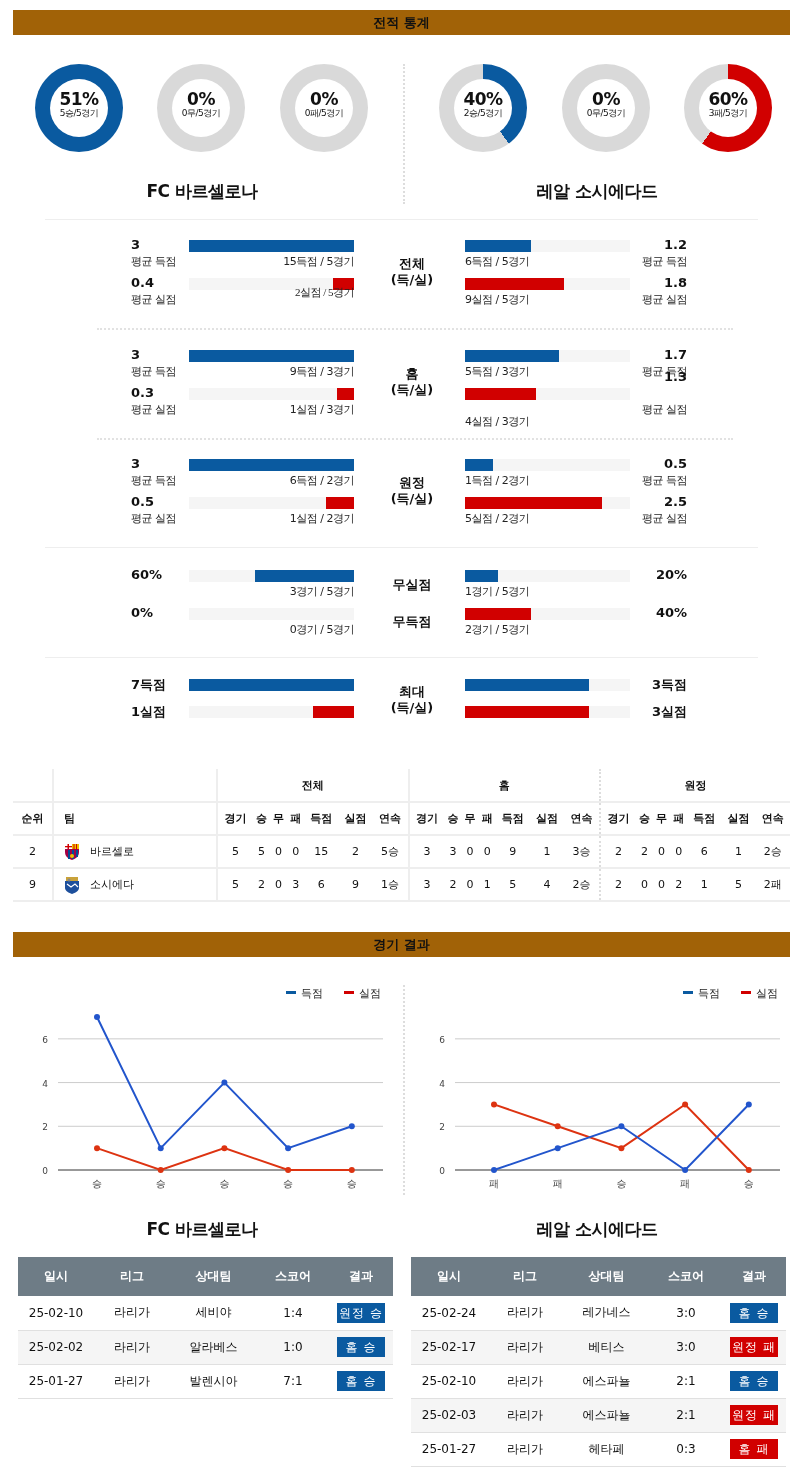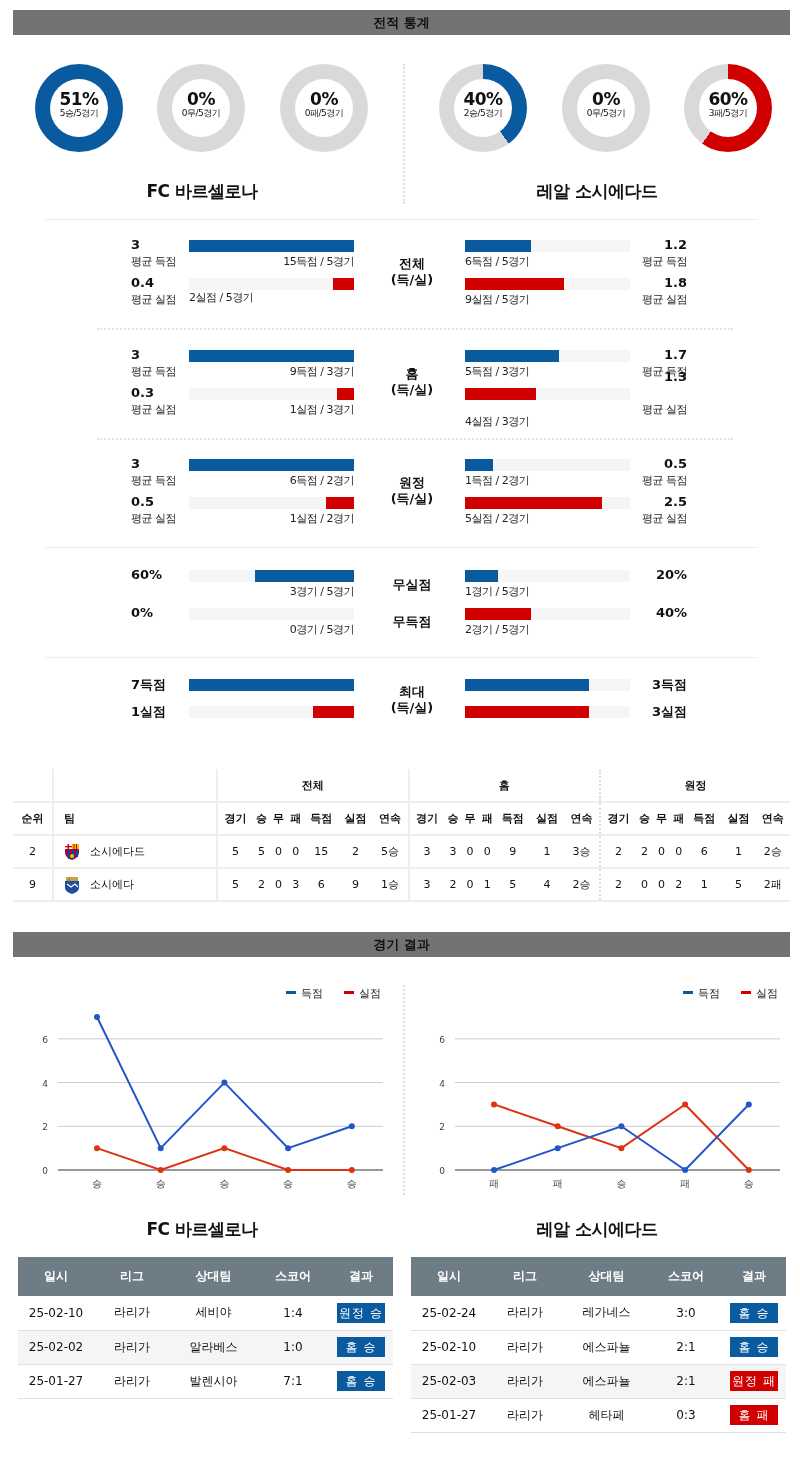--- a/index.html
+++ b/index.html
@@ -1,17 +1,17 @@
 <!DOCTYPE html>
 <html><head>
 <meta charset="utf-8">
 <style>
   * { box-sizing: border-box; margin: 0; padding: 0; }
   body { width: 800px; height: 1482px; background: #fff; font-family: "DejaVu Sans", "Liberation Sans", sans-serif; color: #111; position: relative; overflow: hidden; }
-  .section-title { position: absolute; left: 13px; width: 777px; height: 25px; background: #737373; text-align: center; font-size: 13px; font-weight: bold; line-height: 25px; color: #111; }
+  .section-title { position: absolute; left: 13px; width: 777px; height: 25px; background: #a16207; text-align: center; font-size: 13px; font-weight: bold; line-height: 25px; color: #111; }
   .donut { position: absolute; width: 88px; height: 88px; border-radius: 50%; }
   .donut .hole { position: absolute; left: 15px; top: 15px; width: 58px; height: 58px; border-radius: 50%; background: #fff; text-align: center; }
   .donut .pct { display: block; font-size: 17px; font-weight: bold; margin-top: 11px; line-height: 18px; letter-spacing: -0.5px; }
   .donut .sub { display: block; font-size: 9px; line-height: 11px; letter-spacing: -0.5px; }
   .team-name { position: absolute; font-size: 17px; font-weight: bold; text-align: center; width: 300px; letter-spacing: -0.5px; }
   .vdots { position: absolute; left: 403px; top: 64px; height: 140px; border-left: 2px dotted #ddd; }
   .hline { position: absolute; border-top: 1px solid #eee; }
   .hdots { position: absolute; border-top: 2px dotted #e2e2e2; }
   .stat-val { position: absolute; font-size: 13px; font-weight: bold; line-height: 14px; }
   .stat-lab { position: absolute; font-size: 11px; color: #222; line-height: 12px; letter-spacing: -0.5px; }
@@ -91,21 +91,21 @@
     <div class="stat-lab" style="left: 131px; top: 256px;">평균 득점</div>
     <div class="bar-track" style="left: 189px; top: 240px;">
       <div class="bar-fill blue" style="right: 0px; width: 165px;"></div>
     </div>
     <div class="bar-cap" style="left: 189px; width: 165px; text-align: right; top: 256px;">15득점 / 5경기</div>
     <div class="stat-val" style="left: 131px; top: 276px;">0.4</div>
     <div class="stat-lab" style="left: 131px; top: 294px;">평균 실점</div>
     <div class="bar-track" style="left: 189px; top: 278px;">
       <div class="bar-fill red" style="right: 0px; width: 21px;"></div>
     </div>
-    <div class="bar-cap" style="left: 189px; width: 165px; text-align: left; top: 292px;">2실점 / 5경기</div>
+    <div class="bar-cap" style="left: 189px; width: 165px; text-align: right; top: 286px; font-family: Liberation Serif, serif;">2실점 / 5경기</div>
     <div class="stat-val" style="left: 587px; width: 100px; text-align: right; top: 238px;">1.2</div>
     <div class="stat-lab" style="left: 587px; width: 100px; text-align: right; top: 256px;">평균 득점</div>
     <div class="bar-track" style="left: 465px; top: 240px;">
       <div class="bar-fill blue" style="left: 0px; width: 66px;"></div>
     </div>
     <div class="bar-cap" style="left: 465px; top: 256px;">6득점 / 5경기</div>
     <div class="stat-val" style="left: 587px; width: 100px; text-align: right; top: 276px;">1.8</div>
     <div class="stat-lab" style="left: 587px; width: 100px; text-align: right; top: 294px;">평균 실점</div>
     <div class="bar-track" style="left: 465px; top: 278px;">
       <div class="bar-fill red" style="left: 0px; width: 99px;"></div>
@@ -262,21 +262,21 @@
               <rect x="1" y="1" width="7" height="5" fill="#fff"></rect>
               <rect x="3.5" y="1" width="1.5" height="5" fill="#d10000"></rect>
               <rect x="1" y="3" width="7" height="1.3" fill="#d10000"></rect>
               <rect x="8" y="1" width="7" height="5" fill="#f0c000"></rect>
               <rect x="9.5" y="1" width="1" height="5" fill="#d10000"></rect>
               <rect x="12" y="1" width="1" height="5" fill="#d10000"></rect>
               <rect x="4" y="7" width="2" height="9" fill="#004d98"></rect>
               <rect x="8" y="7" width="2" height="9" fill="#004d98"></rect>
               <rect x="12" y="7" width="2" height="7" fill="#004d98"></rect>
               <circle cx="8" cy="13" r="2" fill="#f0c000"></circle>
-            </svg></span><span>소시에다드</span></td>
+            </svg></span><span>바르셀로</span></td>
         <td style="">5</td>
         <td style="">5</td>
         <td style="">0</td>
         <td style="">0</td>
         <td style="">15</td>
         <td style="">2</td>
         <td style="border-right: 2px solid rgb(238, 238, 238);">5승</td>
         <td style="">3</td>
         <td style="">3</td>
         <td style="">0</td>
@@ -439,20 +439,27 @@
       </tr>
   </tbody>
     <tbody id="res-body-1">
       <tr class="">
         <td>25-02-24</td>
         <td>라리가</td>
         <td>레가네스</td>
         <td>3:0</td>
         <td><span class="badge win">홈 승</span></td>
       </tr>
+      <tr class="alt">
+        <td>25-02-17</td>
+        <td>라리가</td>
+        <td>베티스</td>
+        <td>3:0</td>
+        <td><span class="badge loss">원정 패</span></td>
+      </tr>
       <tr class="">
         <td>25-02-10</td>
         <td>라리가</td>
         <td>에스파뇰</td>
         <td>2:1</td>
         <td><span class="badge win">홈 승</span></td>
       </tr>
       <tr class="alt">
         <td>25-02-03</td>
         <td>라리가</td>

